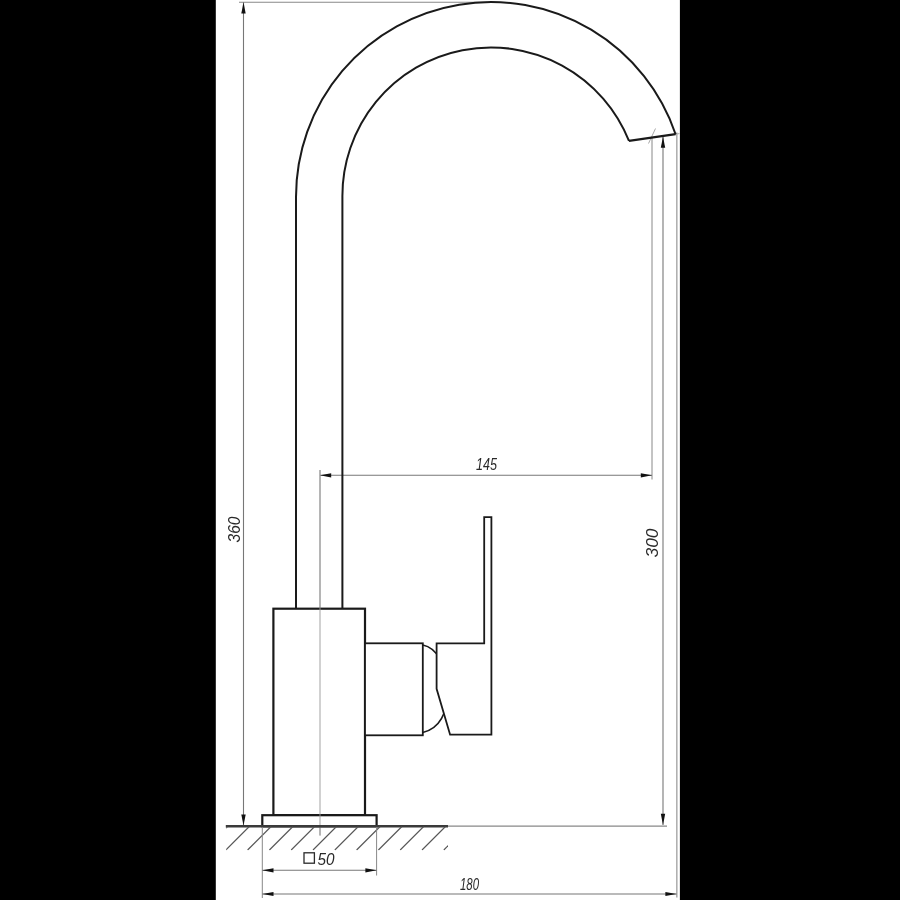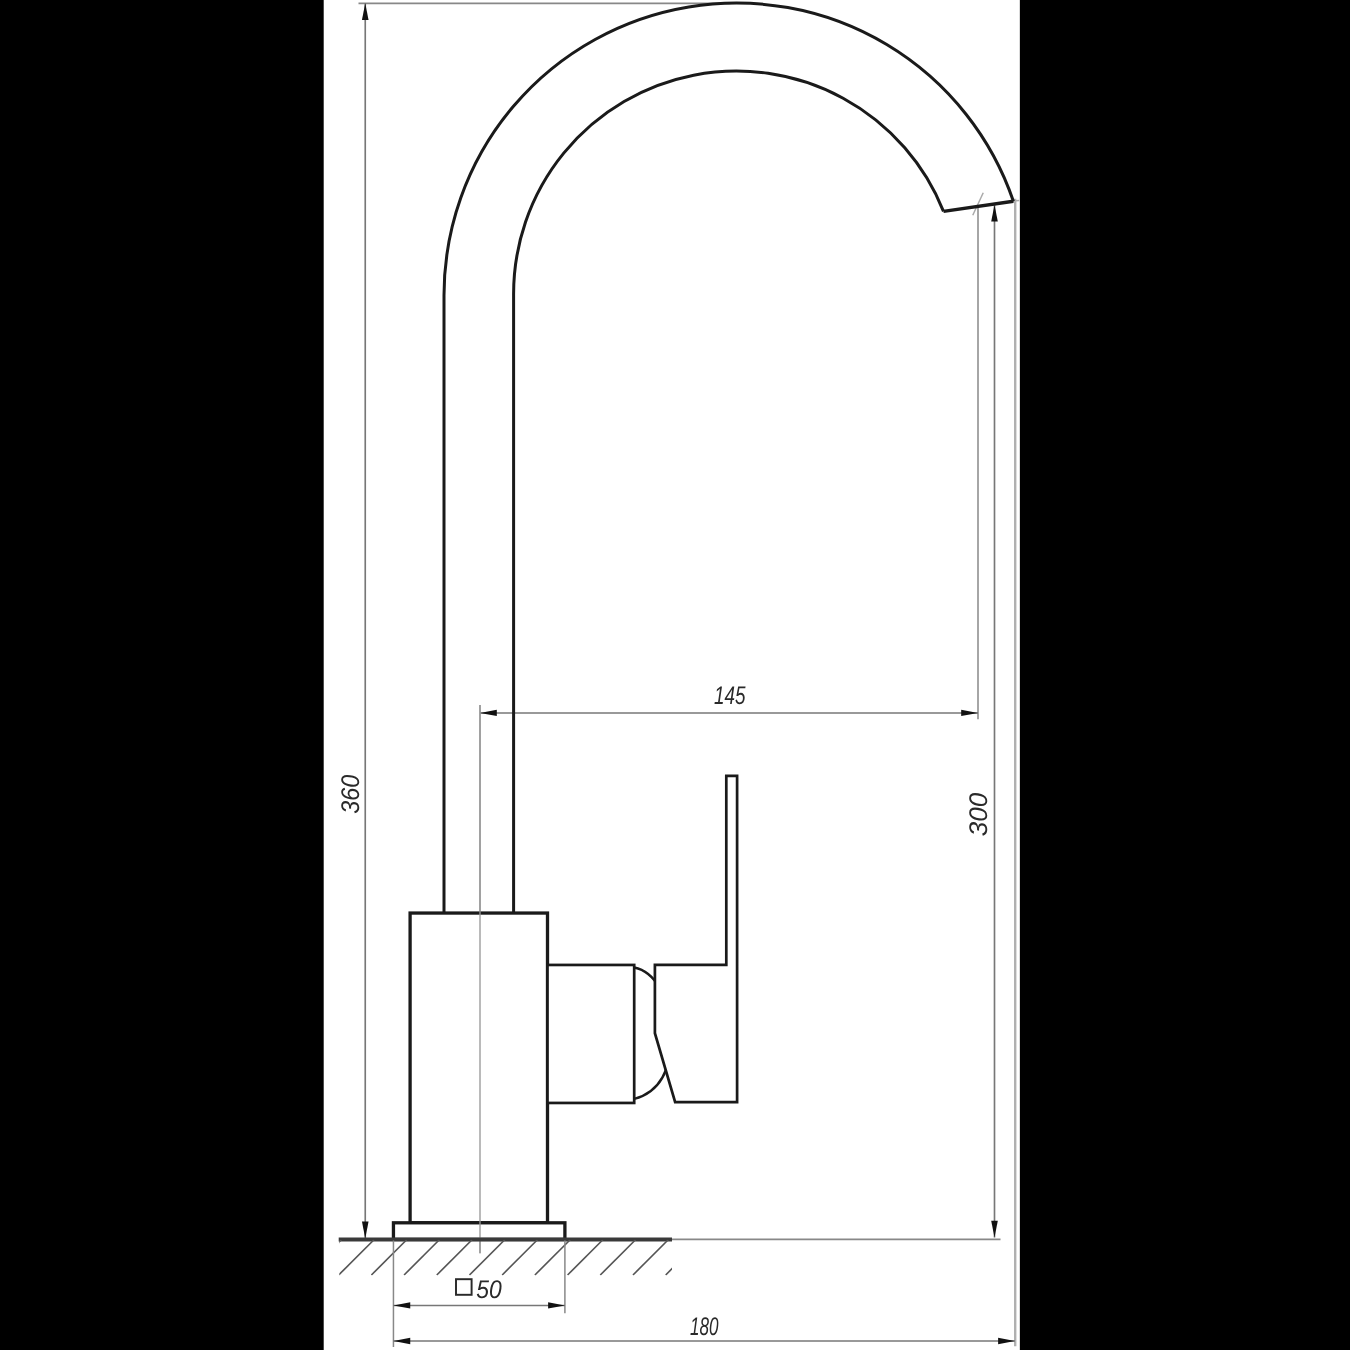--- a/index.html
+++ b/index.html
@@ -1,16 +1,16 @@
 <!DOCTYPE html>
 <html><head>
 <meta charset="utf-8">
 <style>
   html,body{margin:0;padding:0;background:#000;}
-  #page{width:900px;height:900px;position:relative;background:#ffffff;overflow:hidden;
+  #page{width:809px;height:900px;position:relative;background:#ffffff;overflow:hidden;
         font-family:"Liberation Sans",sans-serif;}
   svg{display:block;}
   text{font-family:"Liberation Sans",sans-serif;font-style:italic;fill:#2a2a2a;}
 </style>
 </head>
 <body>
 <div id="page">
 <svg width="900" height="900" viewBox="0 0 900 900">
   <defs>
     <clipPath id="hatchclip">

